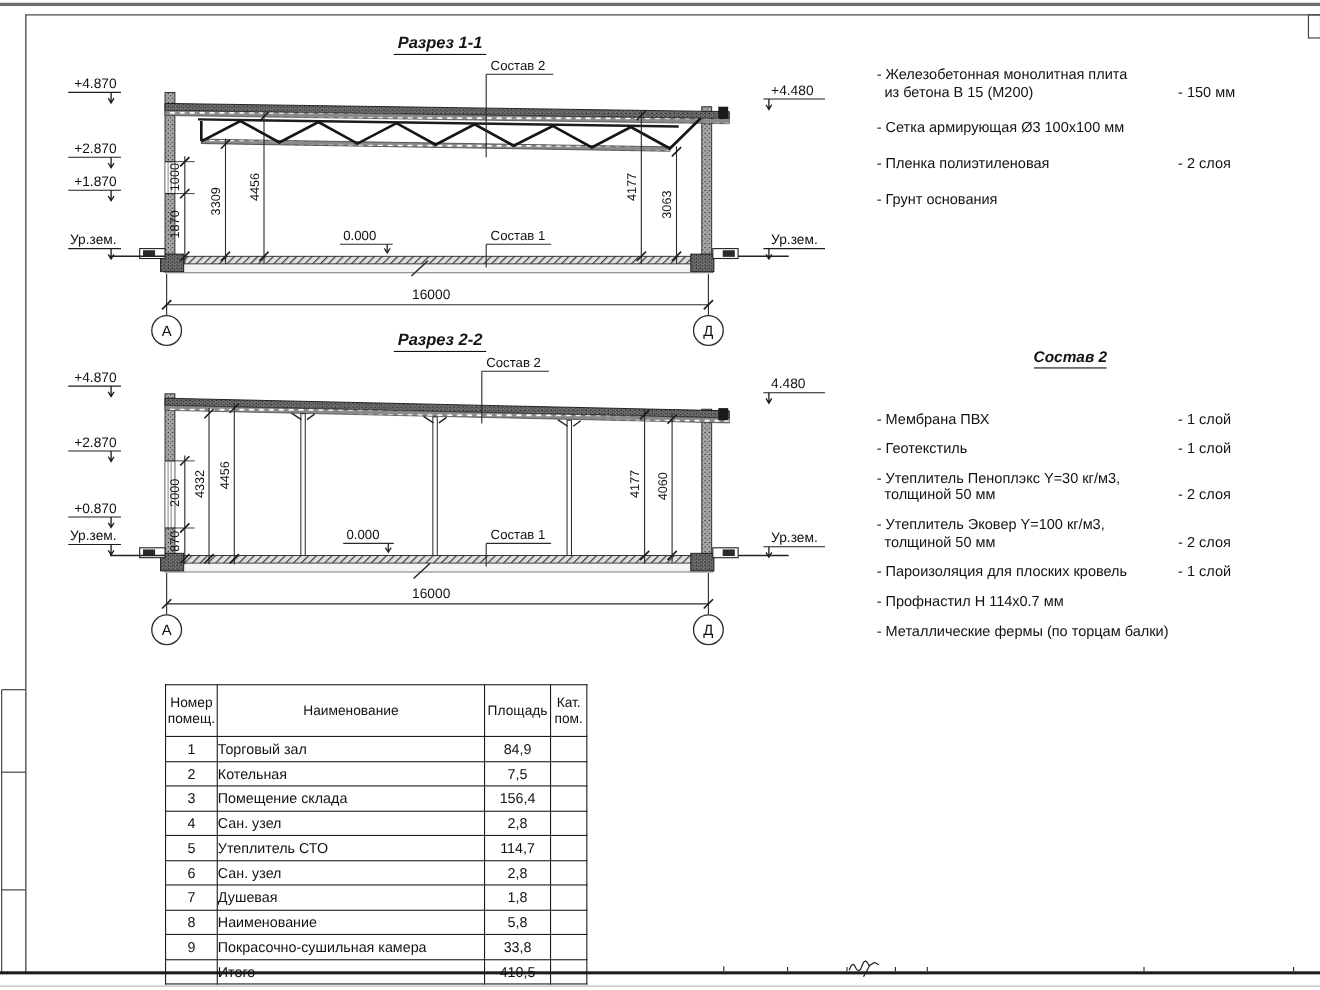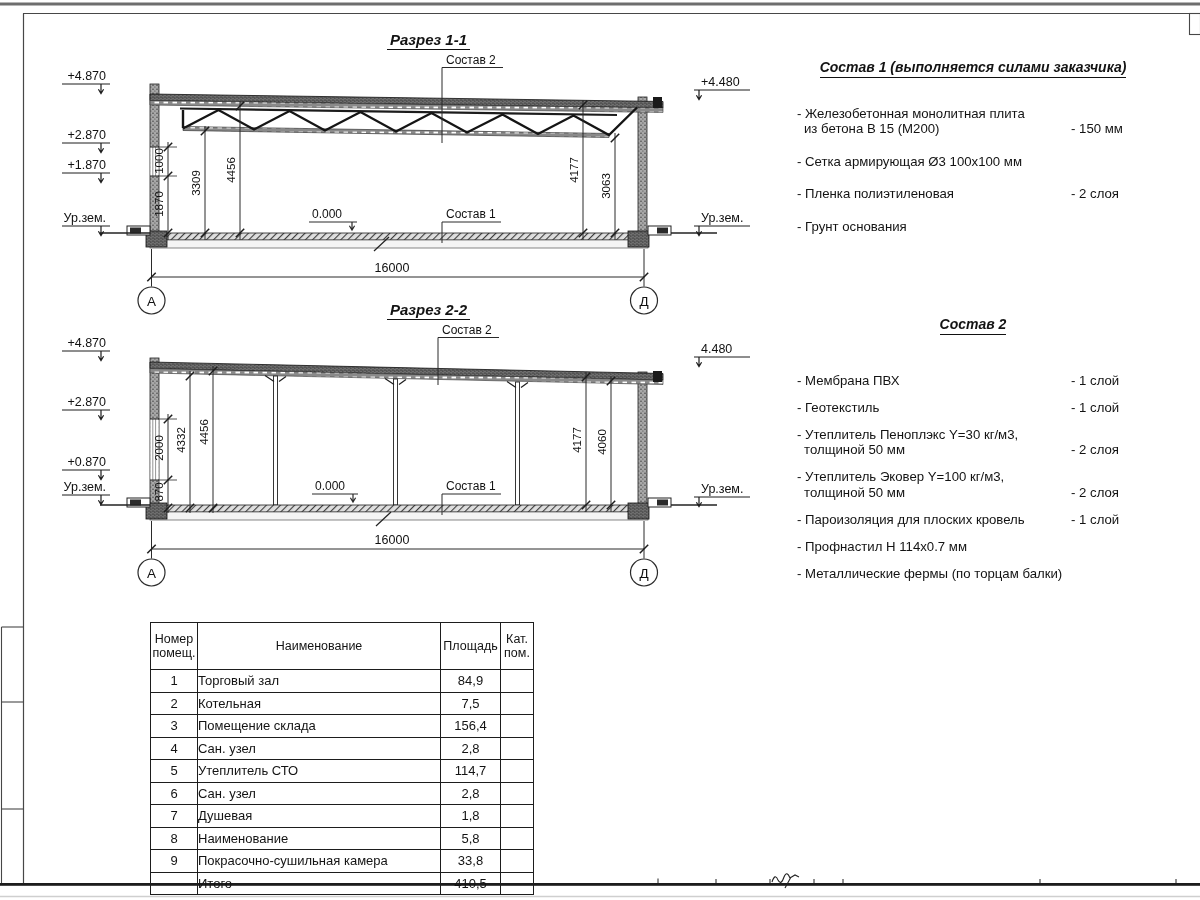--- a/index.html
+++ b/index.html
@@ -5,21 +5,21 @@
   html,body{margin:0;padding:0;background:#fff;}
   .sheet{position:relative;width:1200px;height:900px;background:#ffffff;overflow:hidden;
          font-family:"Liberation Sans",sans-serif;color:#131313;}
   svg text{font-family:"Liberation Sans",sans-serif;fill:#111;}
   .dimtxt{font-size:11.5px;}
   .lvltxt{font-size:12.5px;}
   .lbltxt{font-size:12px;}
   .wdimtxt{font-size:12.5px;}
   .axtxt{font-size:13.5px;}
   .ov{position:absolute;}
-  .sec-title{font-size:15px;font-weight:bold;font-style:italic;text-align:right;}
+  .sec-title{font-size:15px;font-weight:bold;font-style:italic;text-align:center;}
   .sec-title span{display:inline-block;border-bottom:1.4px solid #111;padding:0 3px 1px 3px;}
   .panel{width:352px;font-size:13.2px;line-height:15.5px;}
   .panel .p-title{text-align:center;font-size:14px;font-weight:bold;font-style:italic;margin-bottom:28px;}
   .panel .p-title span{display:inline-block;border-bottom:1.3px solid #111;padding-bottom:1px;}
   .panel .item{display:flex;justify-content:center;align-items:flex-end;}
   .p1 .item{margin-bottom:17px;}
   .p2 .item{margin-bottom:11.5px;}
   .p2 .p-title{margin-bottom:38px;}
   .item .txt{flex:1 1 auto;}
   .item .l1,.item .l2{display:block;}
@@ -326,23 +326,20 @@
 </svg>
 
 <div class="ov sec-title" style="left:330px;top:31px;width:140px;">
   <span>Разрез 1-1</span>
 </div>
 <div class="ov sec-title" style="left:330px;top:301px;width:140px;">
   <span>Разрез 2-2</span>
 </div>
 
 <div class="ov panel p1" style="left:797px;top:60px;">
-  <div class="p-title">
-    <span>Состав 1 (выполняется силами заказчика)</span>
-  </div>
   <div class="item">
     <div class="txt">
           <span class="l1">- Железобетонная  монолитная плита</span>
           <span class="l2">из бетона В 15 (М200)</span>
         </div>
     <div class="val">- 150 мм</div>
   </div>
   <div class="item">
     <div class="txt">
           <span class="l1">- Сетка армирующая Ø3 100х100 мм</span>

